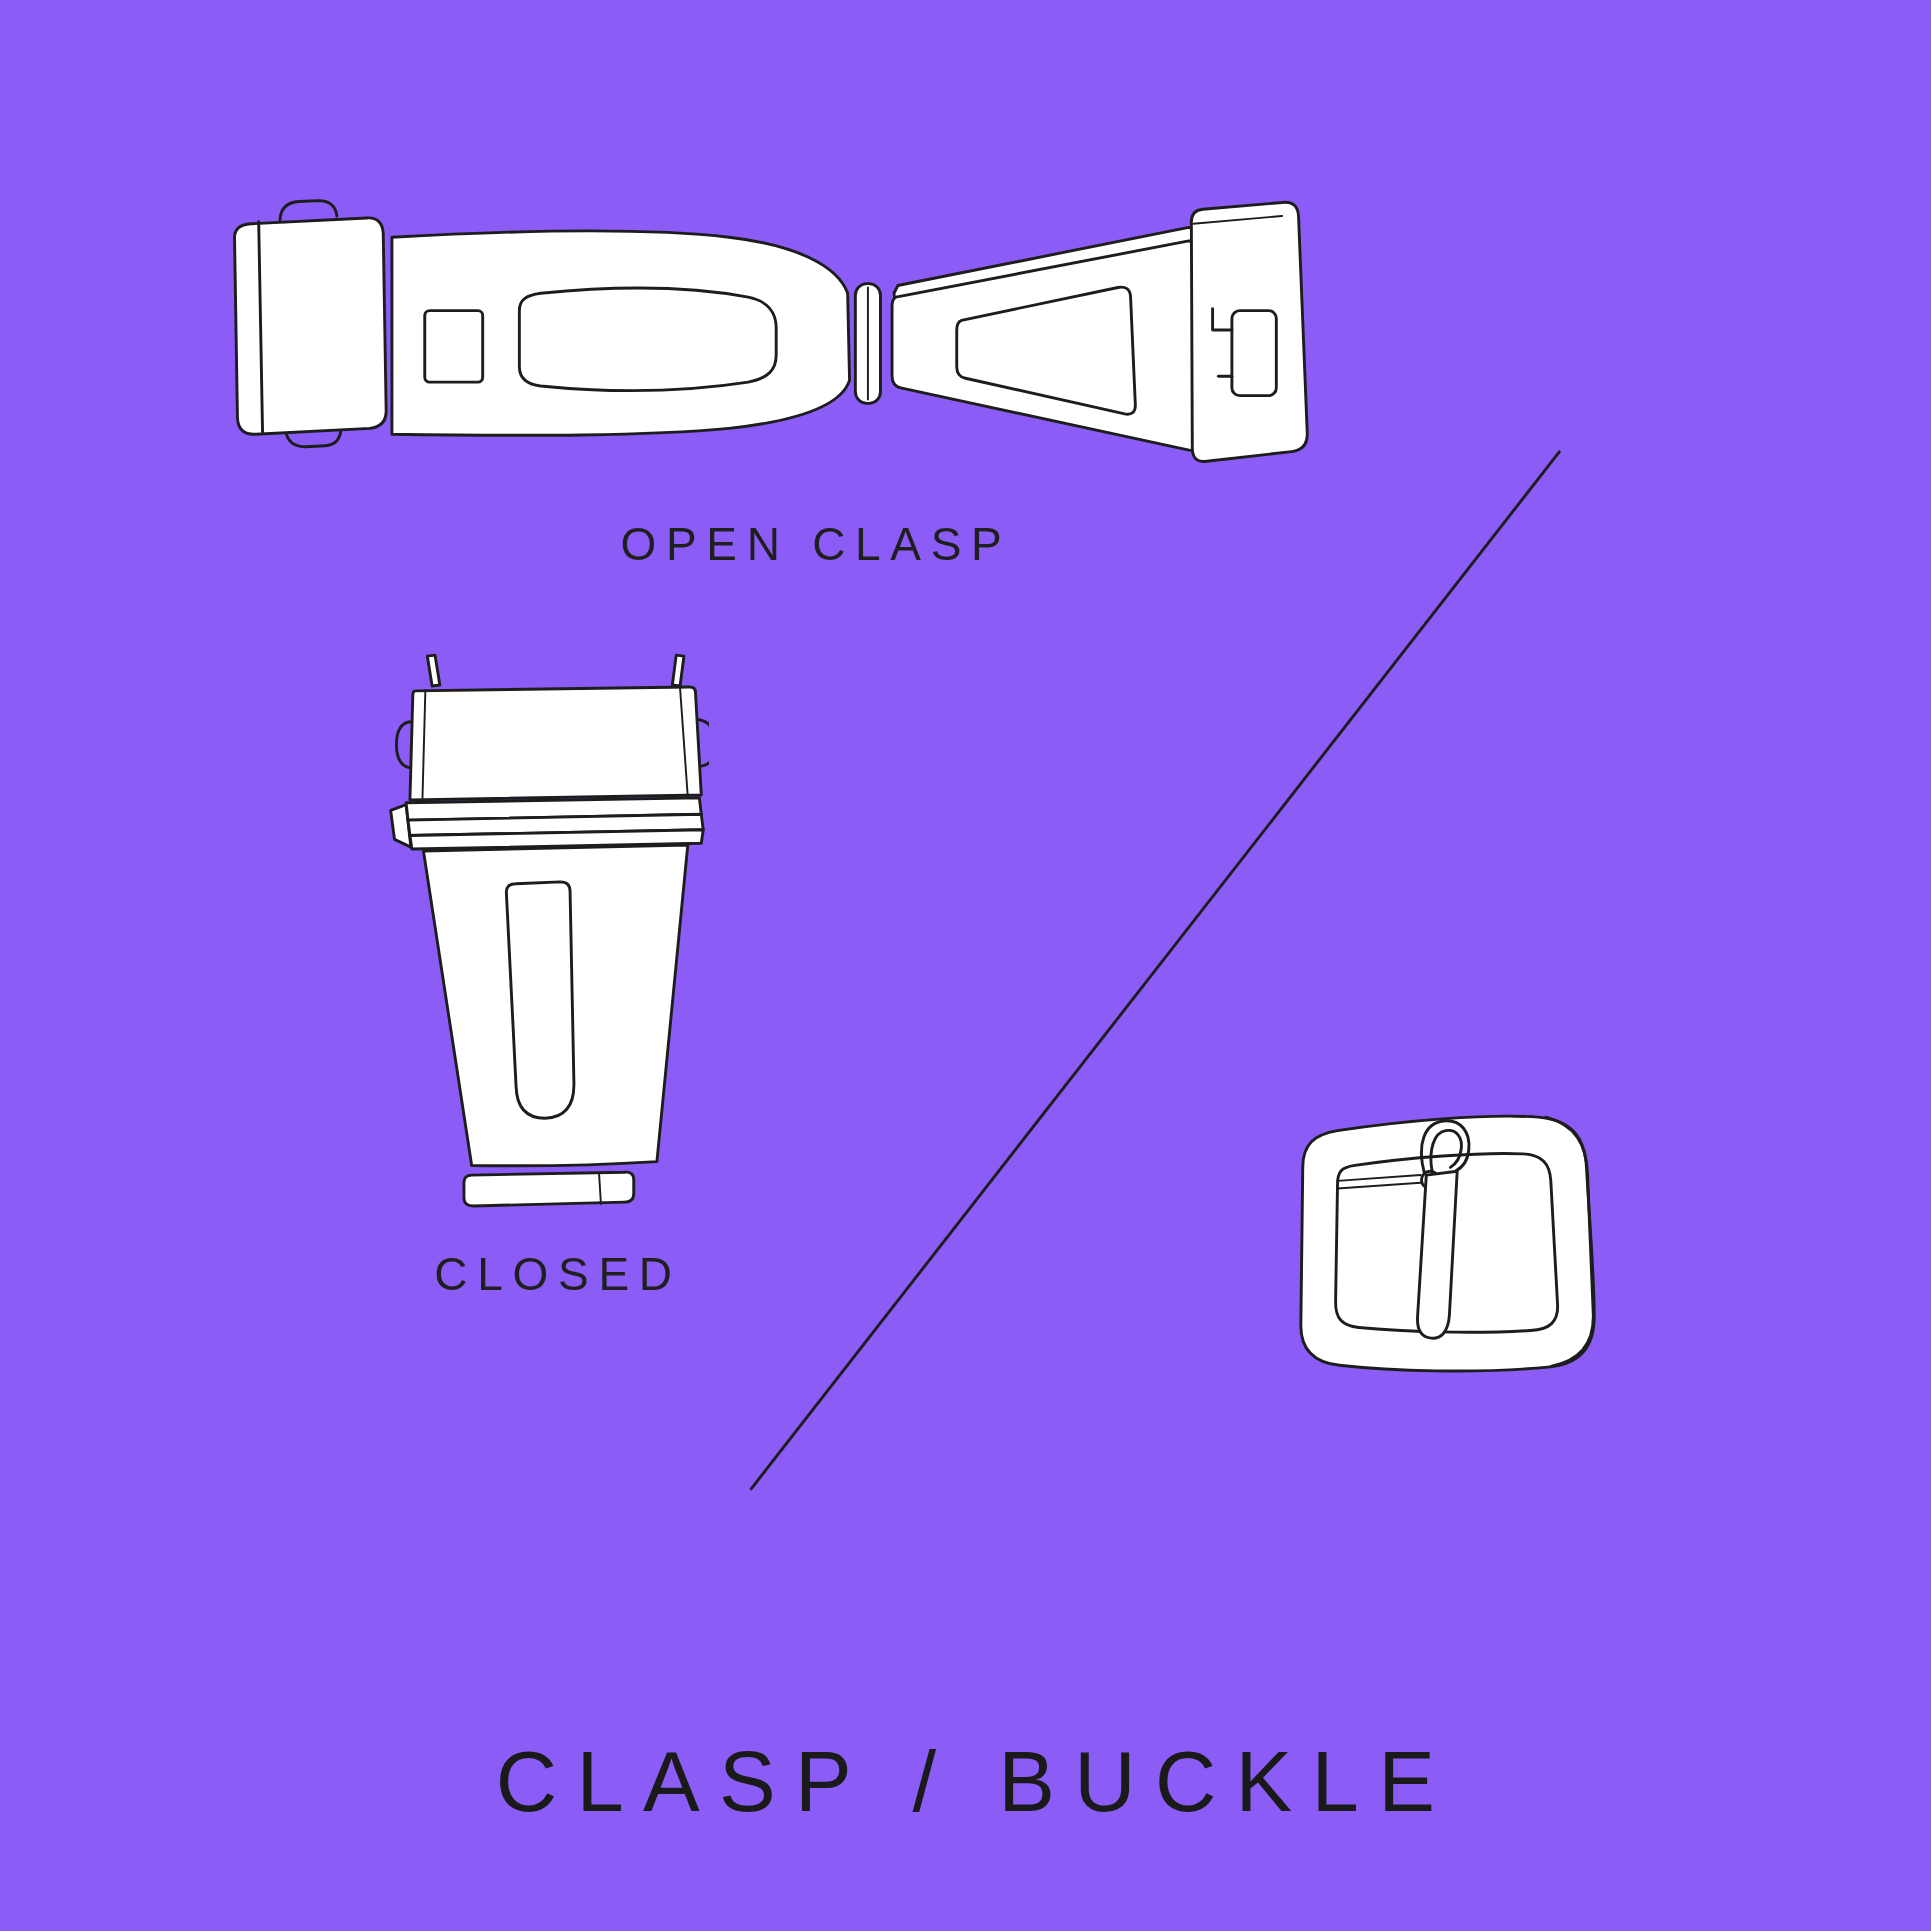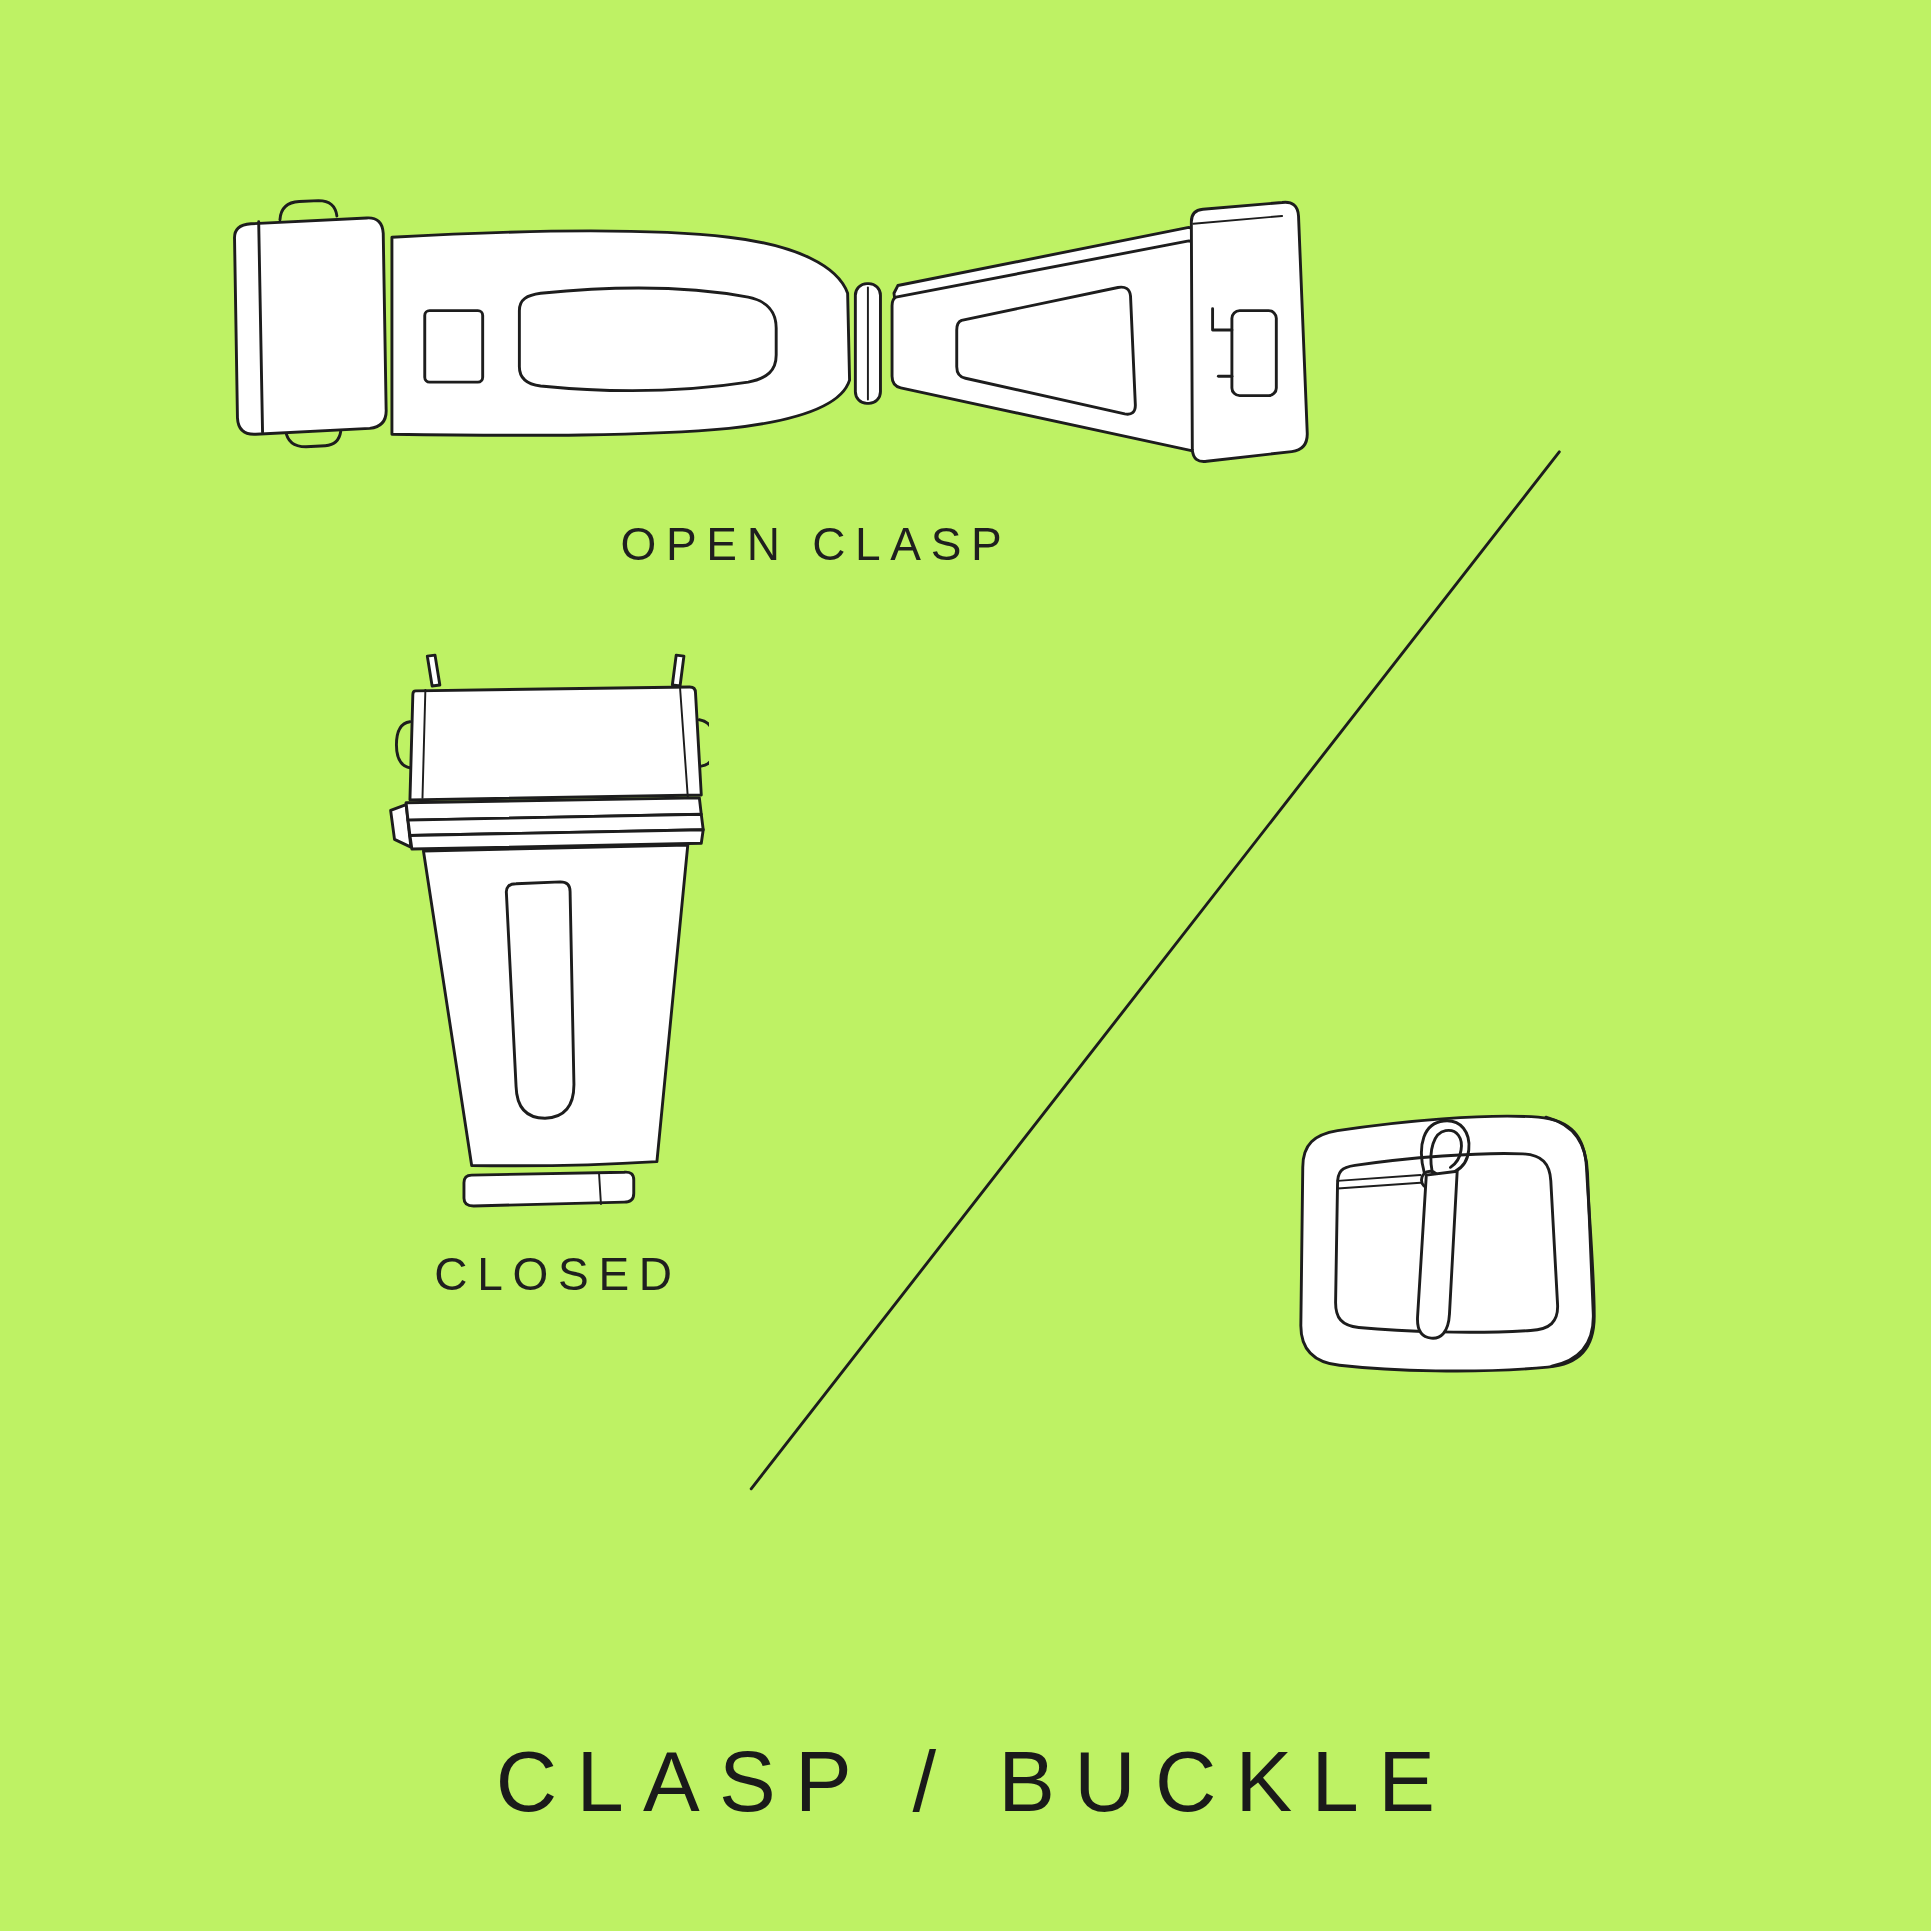--- a/index.html
+++ b/index.html
@@ -1,18 +1,18 @@
 <!DOCTYPE html>
 <html><head>
 <meta charset="utf-8">
 <style>
   * { margin: 0; padding: 0; box-sizing: border-box; }
   html, body { width: 1931px; height: 1931px; background: #ffffff; }
   body { position: relative; font-family: "Liberation Sans", sans-serif; }
-  .canvas { position: absolute; inset: 0; width: 1931px; height: 1931px; background: #bef264; overflow: hidden; }
+  .canvas { position: absolute; inset: 0; width: 1931px; height: 1931px; background: #8b5cf6; overflow: hidden; }
   .fig { position: absolute; }
   .fig svg { display: block; width: 100%; height: 100%; }
   .label {
     position: absolute;
     transform: translateX(-50%);
     color: #1f1f1f;
     font-size: 46px;
     font-weight: 400;
     letter-spacing: 9.7px;
     white-space: nowrap;

